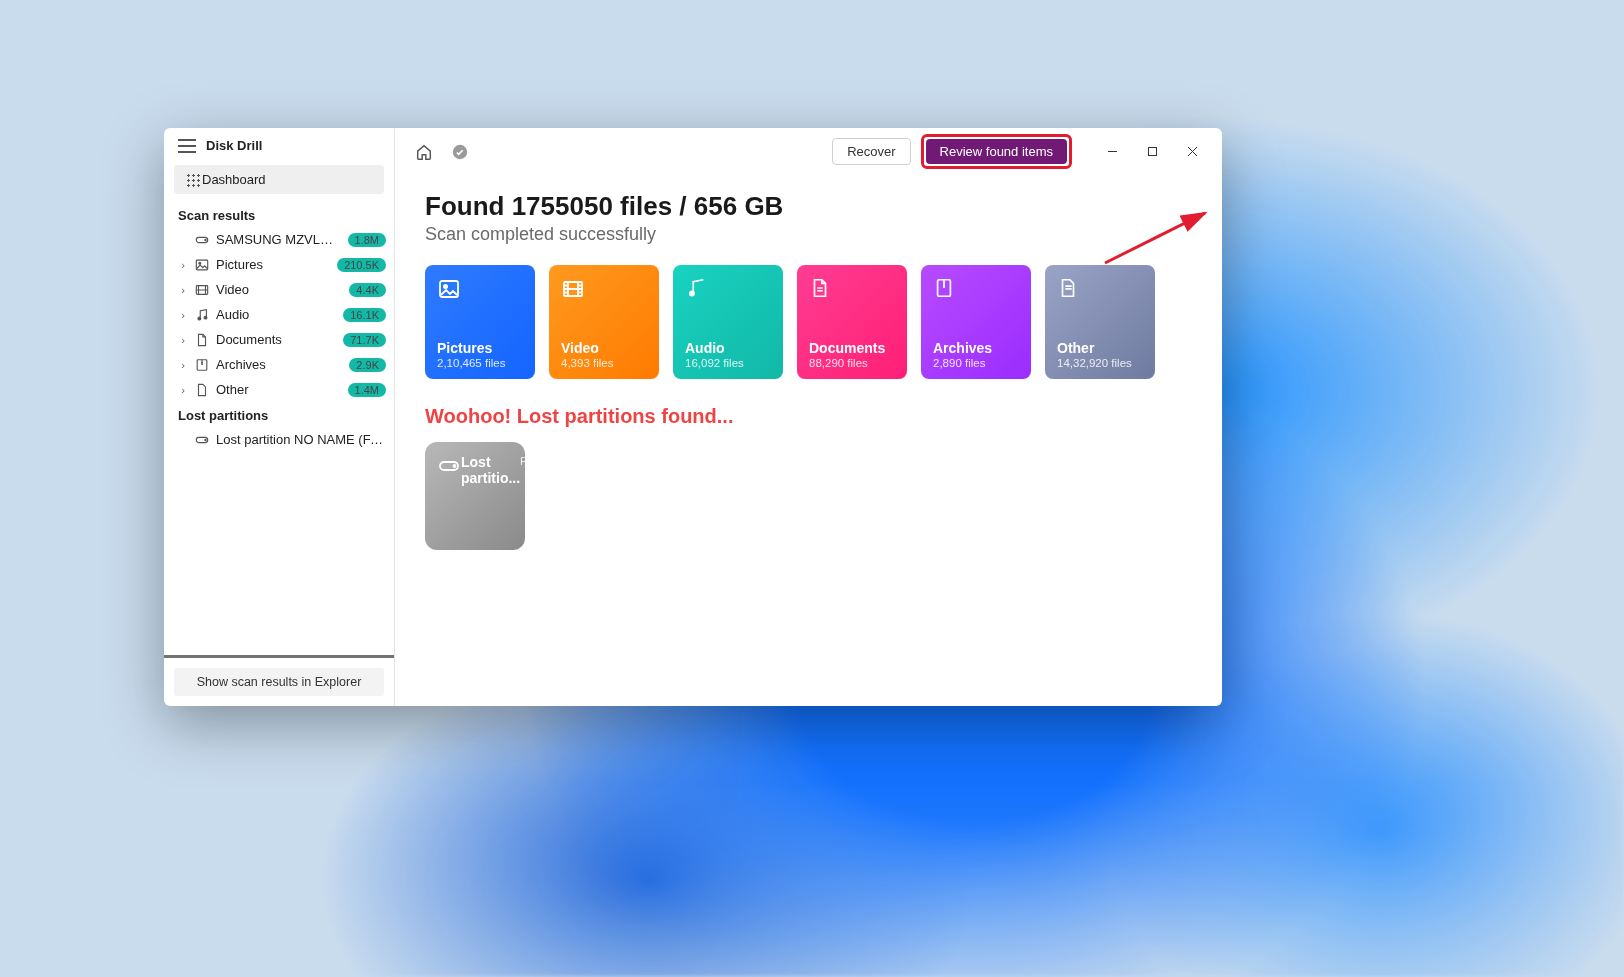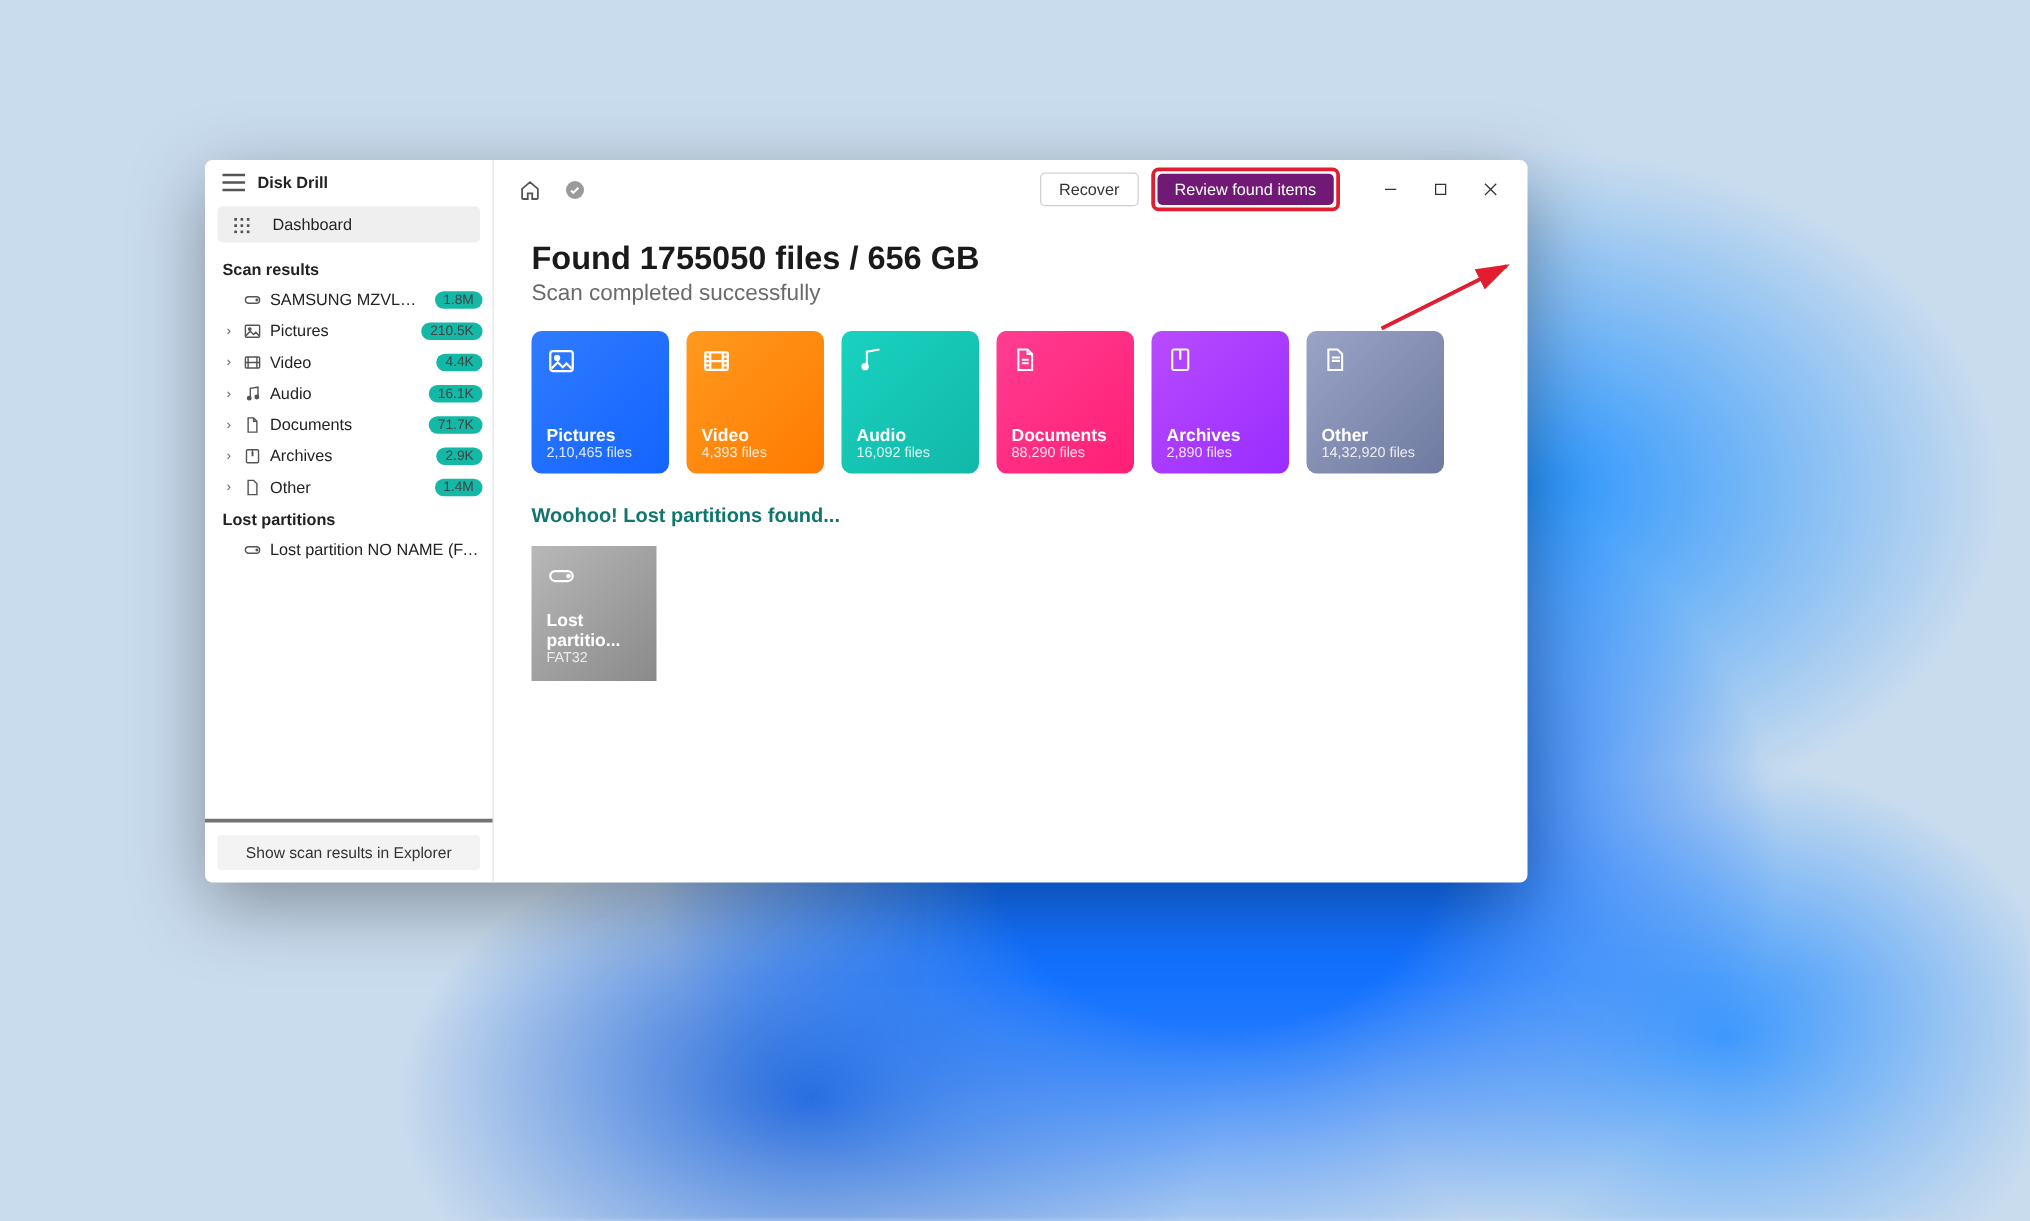--- a/index.html
+++ b/index.html
@@ -54,21 +54,21 @@
   }
   .hamburger { width: 18px; height: 14px; display:flex; flex-direction:column; justify-content:space-between; cursor:pointer; }
   .hamburger span { height:2px; background:#555; }
   .app-title { font-weight:600; font-size:13px; }
 
   .dashboard-btn {
     margin: 4px 10px 8px 10px;
     background: #efefef;
     border-radius: 4px;
     padding: 7px 12px;
-    display:flex; align-items:center; gap:18px;
+    display:flex; align-items:center; gap:2px;
     cursor:pointer;
   }
   .dashboard-btn .grid-icon {
     width:14px; height:14px;
     background:
       radial-gradient(circle, #555 1.4px, transparent 1.4px) 0 0/5px 5px;
   }
 
   .section-label {
     padding: 6px 14px 4px 14px;
@@ -155,28 +155,28 @@
   .tile-title { font-size:14px; font-weight:600; }
   .tile-sub { font-size:11.5px; opacity:0.85; margin-top:1px; }
 
   .tile.pictures  { background: linear-gradient(135deg,#2f7bff,#1464ff); }
   .tile.video     { background: linear-gradient(135deg,#ff9a1f,#ff7a00); }
   .tile.audio     { background: linear-gradient(135deg,#19d2c0,#12b8a8); }
   .tile.documents { background: linear-gradient(135deg,#ff3d92,#ff1f75); }
   .tile.archives  { background: linear-gradient(135deg,#b84bff,#9a2cff); }
   .tile.other     { background: linear-gradient(135deg,#9aa4c7,#6f7aa0); }
 
-  .lost-title { font-size:16px; font-weight:700; margin-top:26px; color:#0f766e; }
+  .lost-title { font-size:20px; font-weight:700; margin-top:26px; color:#ef4444; }
   .lost-tile {
     margin-top:14px;
     width:100px; height:108px;
-    border-radius:0;
+    border-radius:12px;
     background: linear-gradient(135deg,#b8b8b8,#8a8a8a);
     color:#fff; padding:12px;
-    display:flex; flex-direction:column; cursor:pointer;
+    display:flex; flex-direction:row; cursor:pointer;
   }
   .lost-tile .tile-sub { opacity:0.8; }
 
   
   .anno-arrow {
     position:absolute;
     left: 700px; top: 32px;
     pointer-events:none;
   }
 

